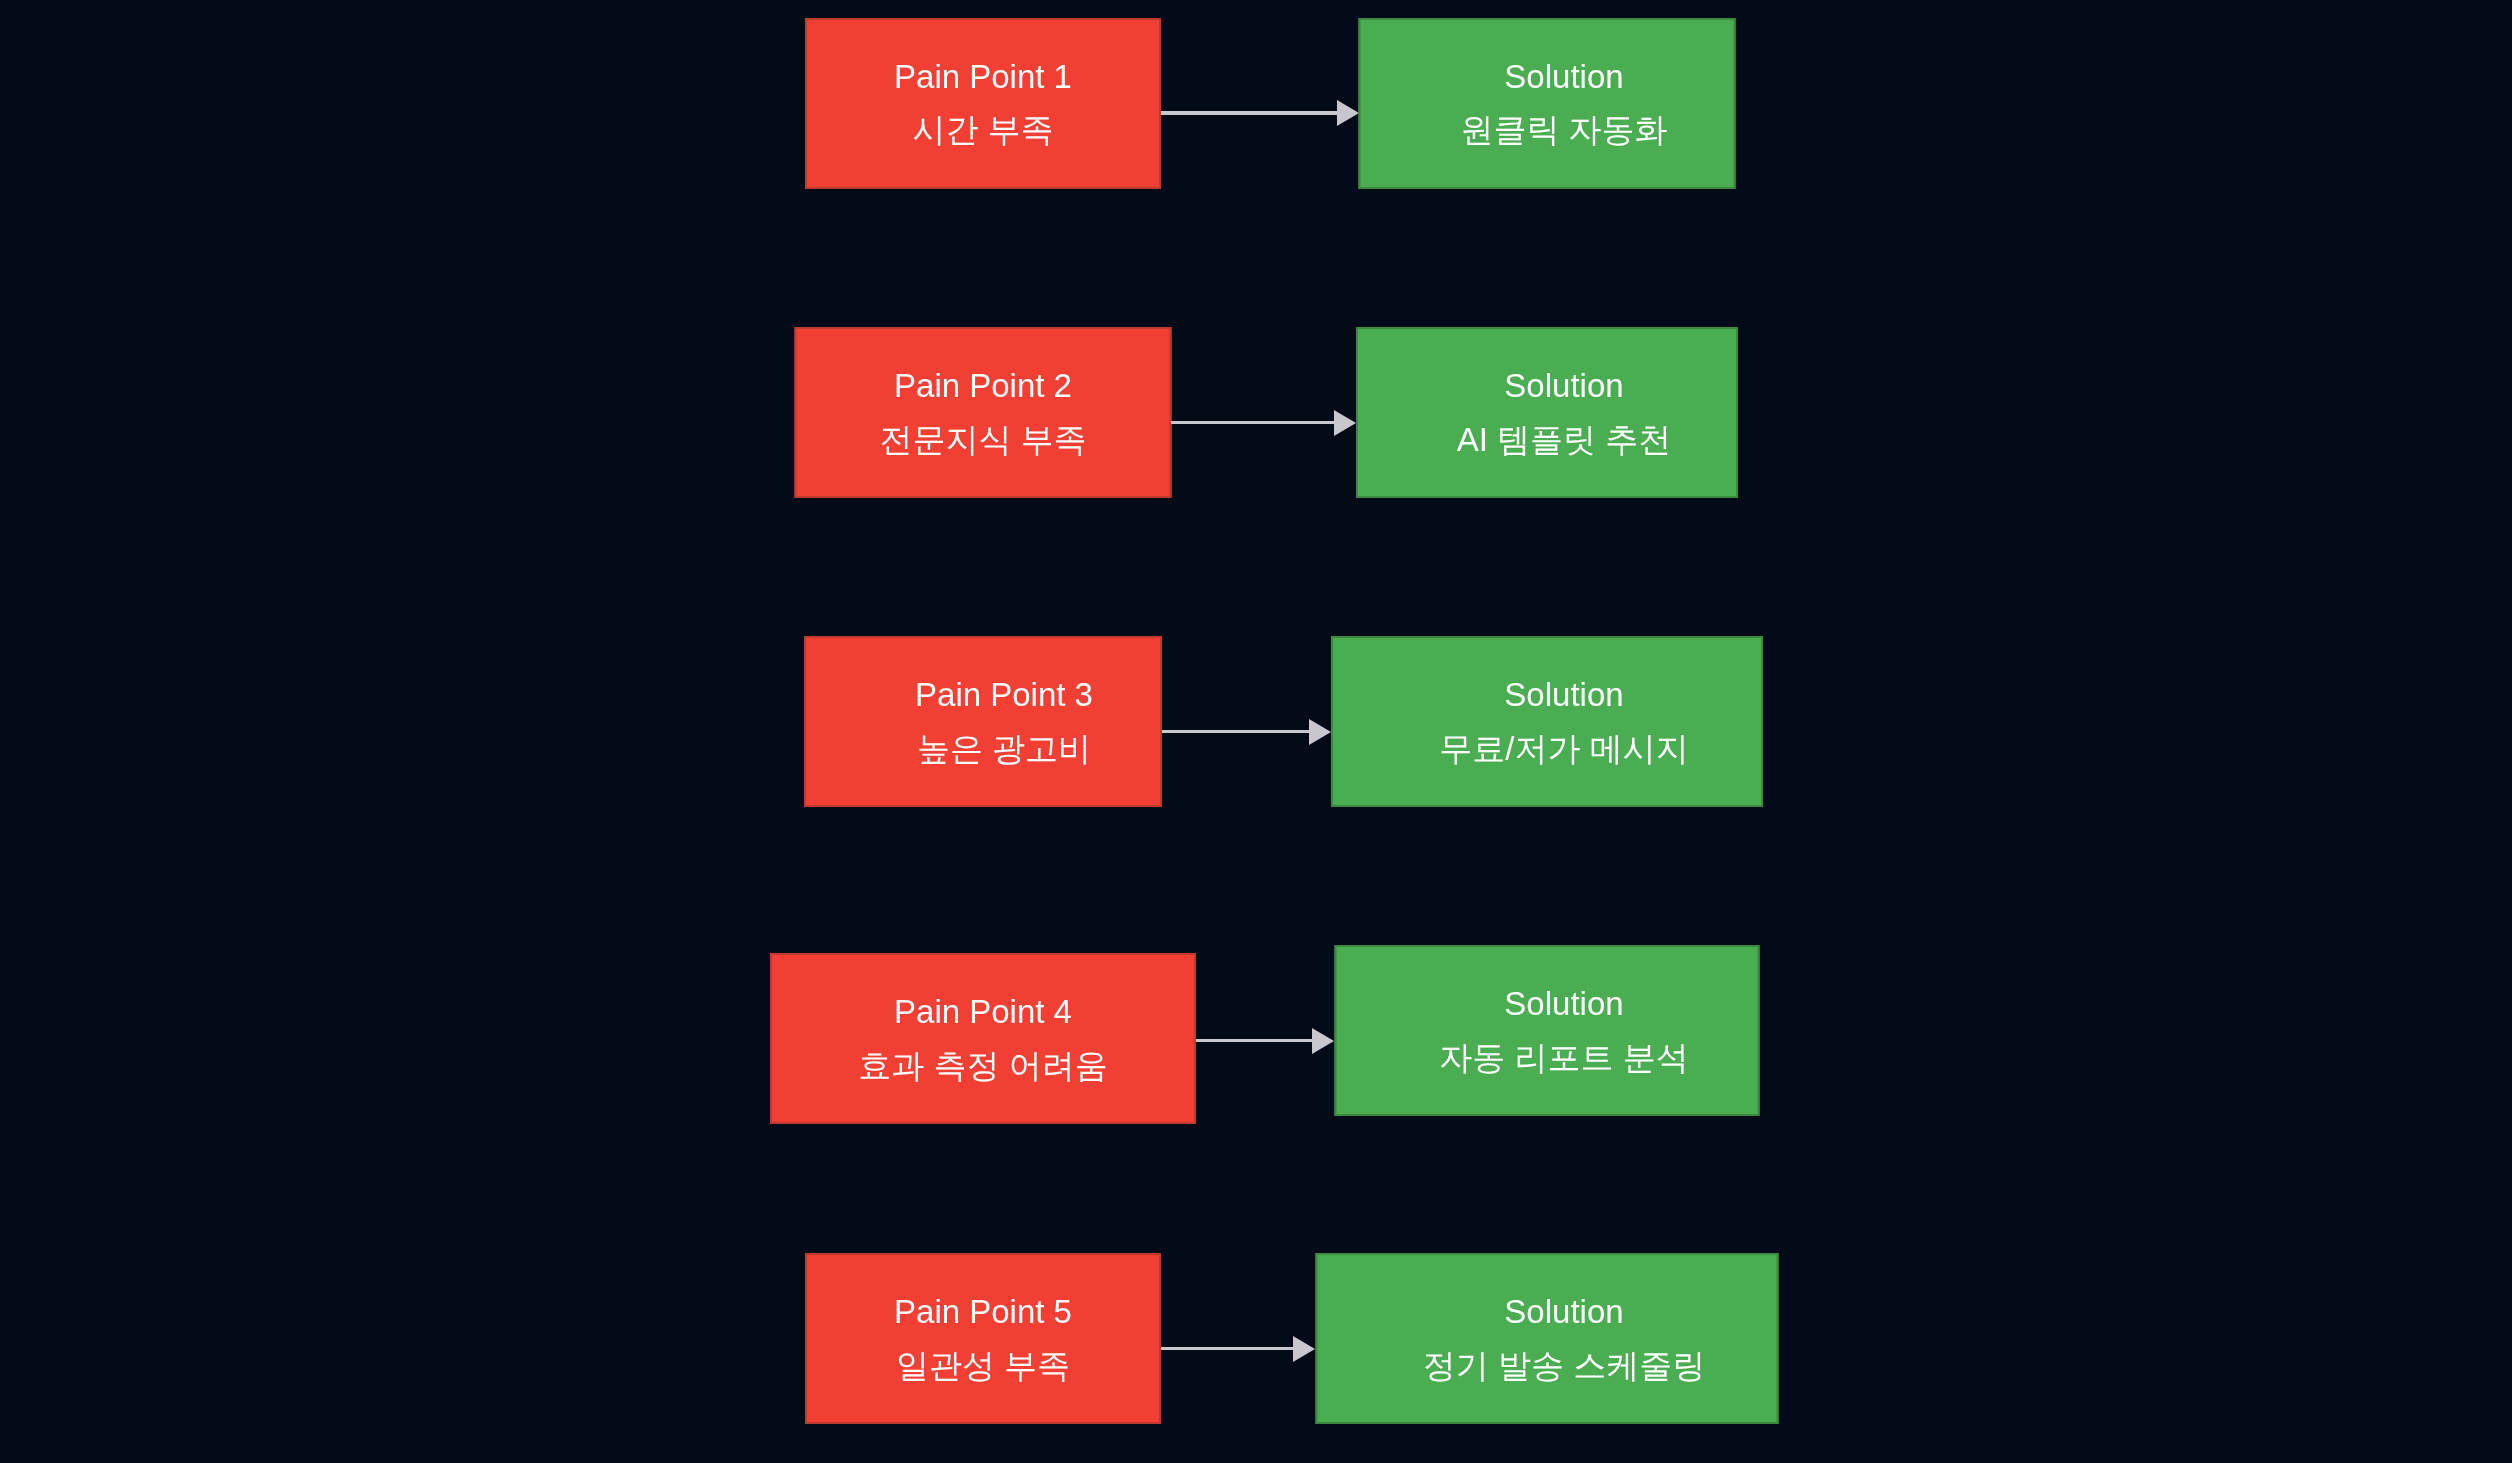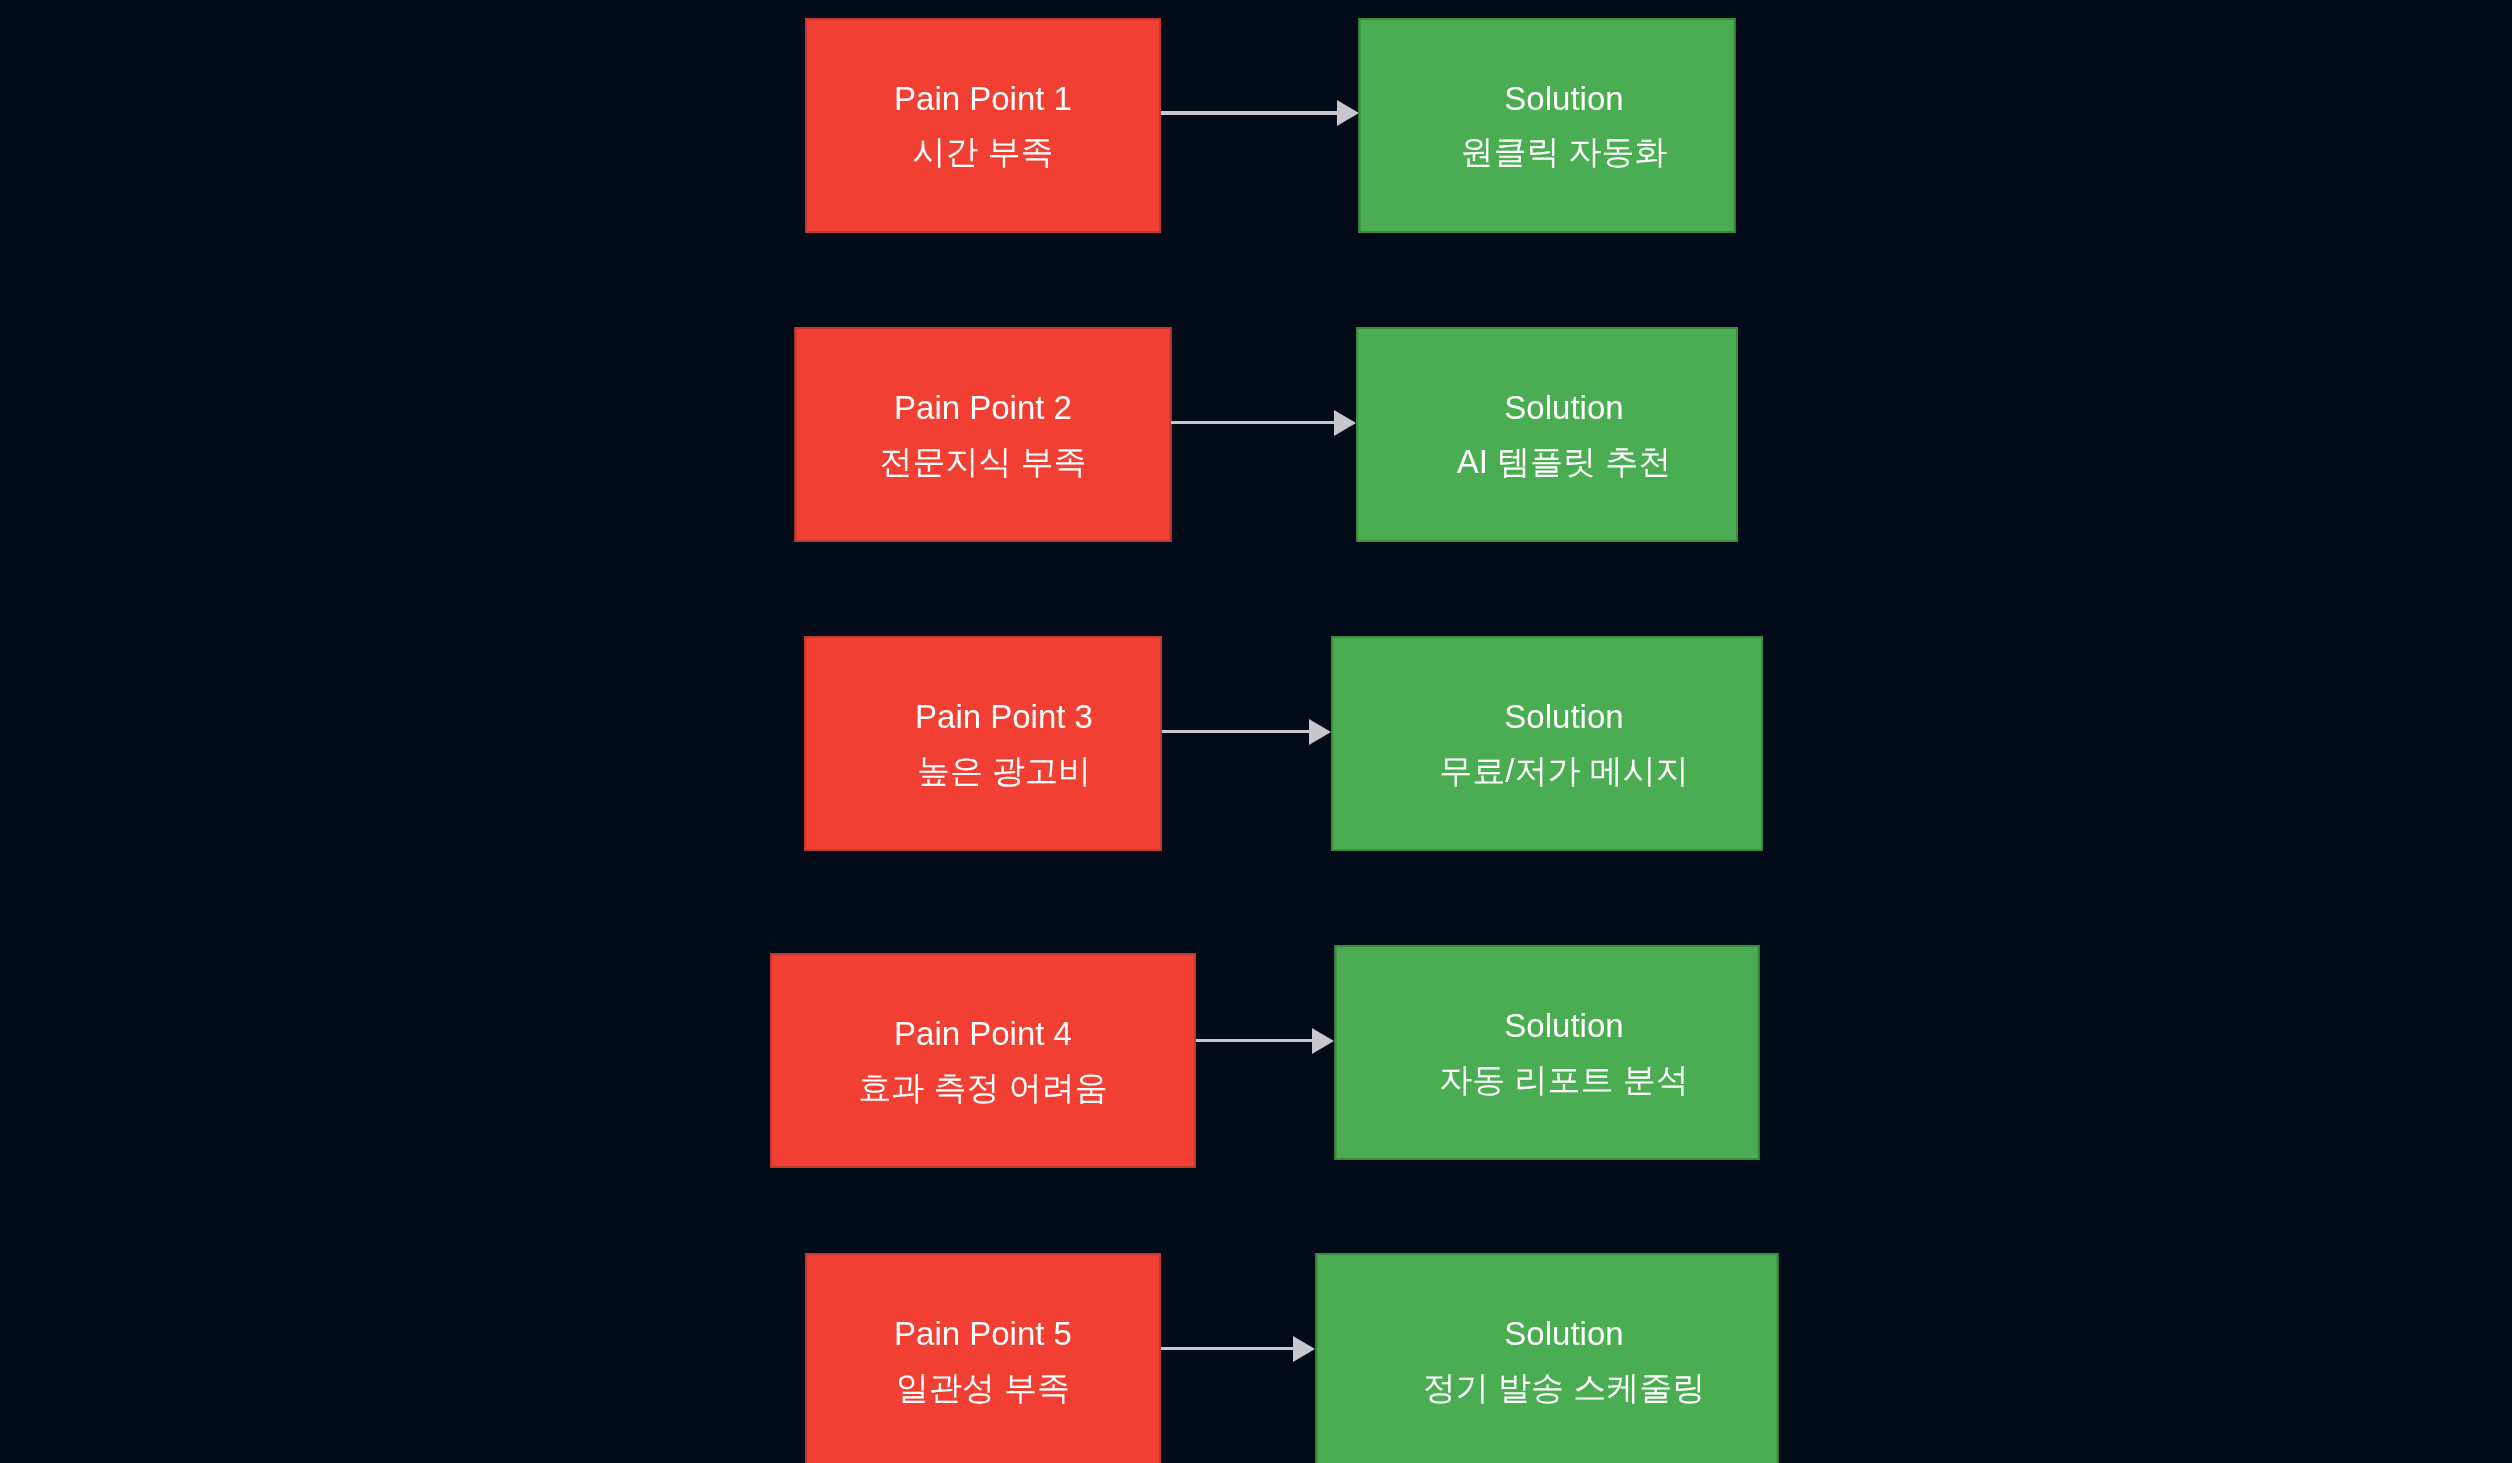--- a/index.html
+++ b/index.html
@@ -32,21 +32,21 @@
   }
   .row:nth-of-type(1) { top: 17.5px; }
   .row:nth-of-type(2) { top: 327px; }
   .row:nth-of-type(3) { top: 636px; }
   .row:nth-of-type(4) { top: 945px; }
   .row:nth-of-type(5) { top: 1253px; }
 
   .box {
     position: absolute;
     top: 0;
-    height: 215px;
+    height: 171px;
     display: flex;
     flex-direction: column;
     justify-content: center;
     align-items: center;
     gap: 16.6px;
     color: var(--text);
     text-align: center;
   }
   .box .line1, .box .line2 {
     font-size: 33px;

